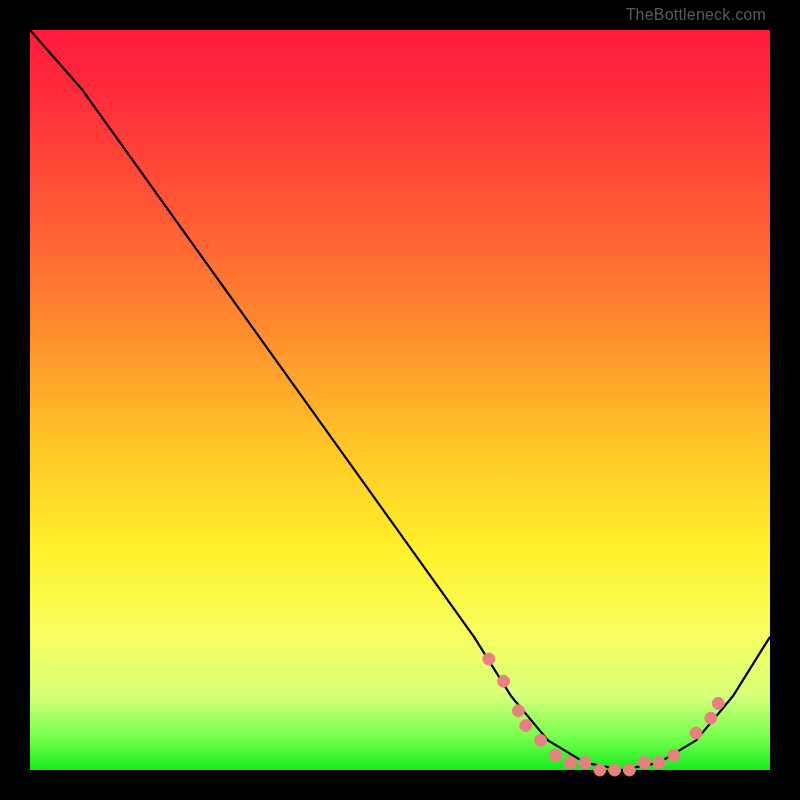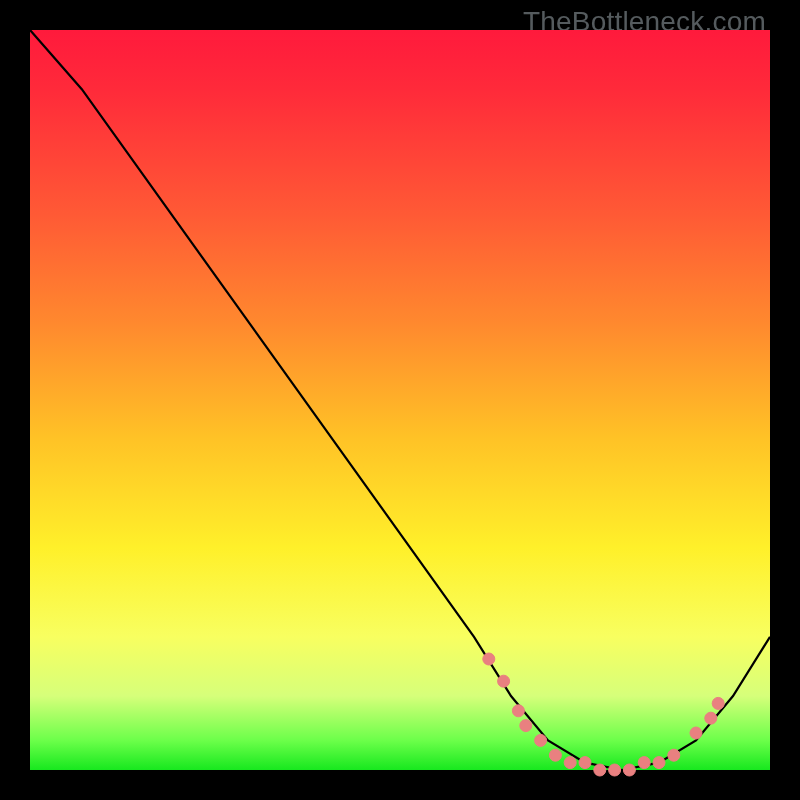--- a/index.html
+++ b/index.html
@@ -36,21 +36,21 @@
       #d6ff7a 90%,
       #6cff4a 96%,
       #17e81e 100%
     );
   }
   .watermark {
     position: absolute;
     top: 6px;
     right: 34px;
     color: #555b5e;
-    font-size: 28px;
+    font-size: 16px;
     letter-spacing: 0.2px;
     font-weight: 400;
     text-align: right;
   }
   svg.curve {
     position: absolute;
     left: 0;
     top: 0;
     width: 740px;
     height: 740px;

